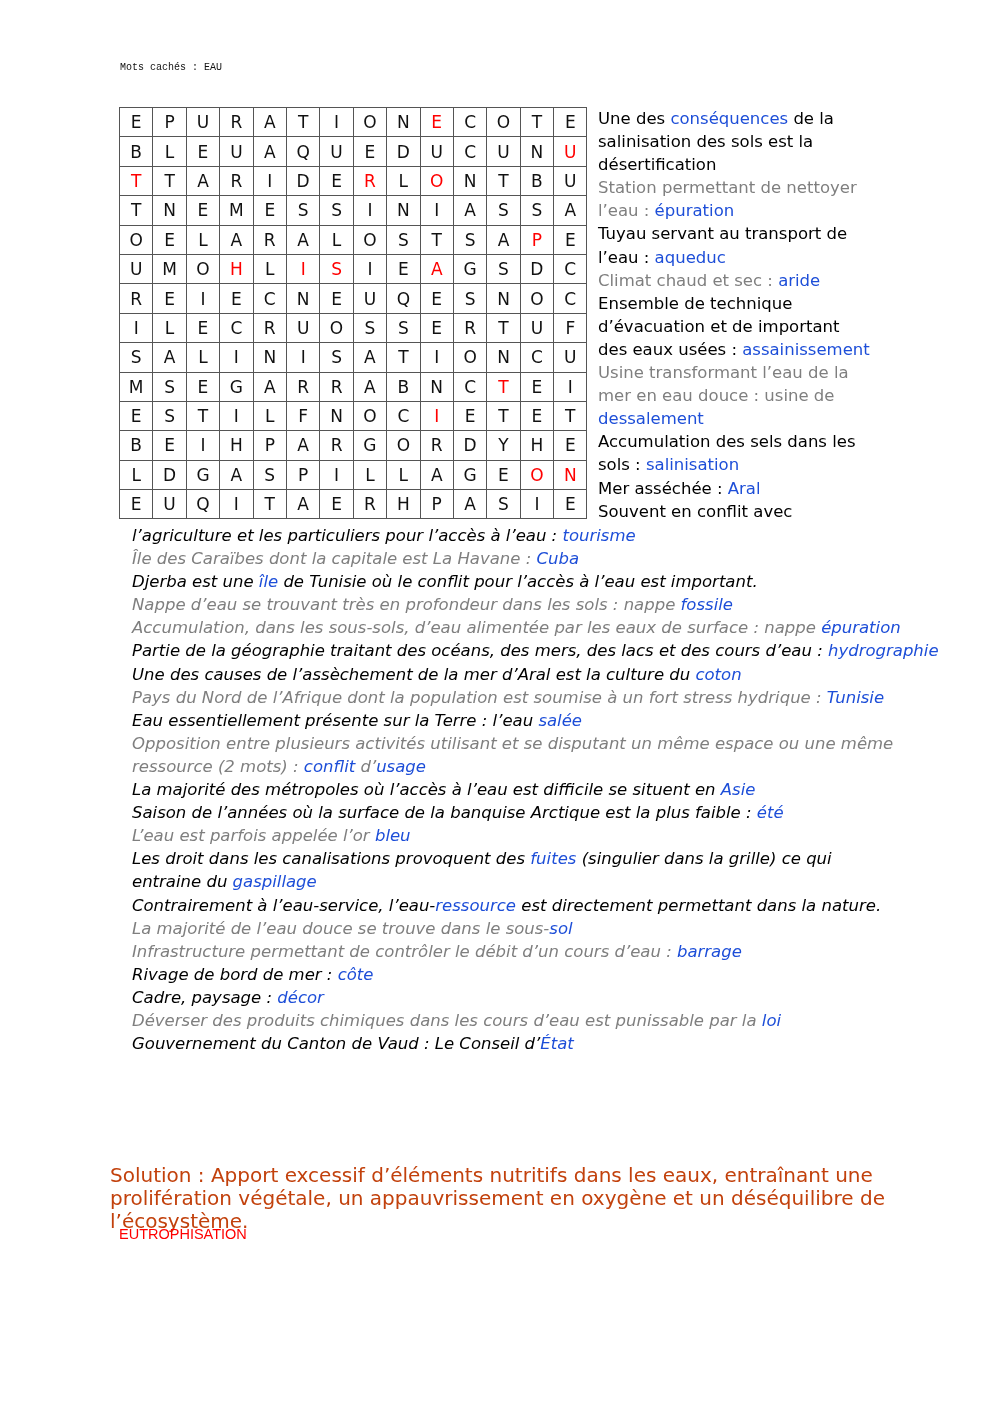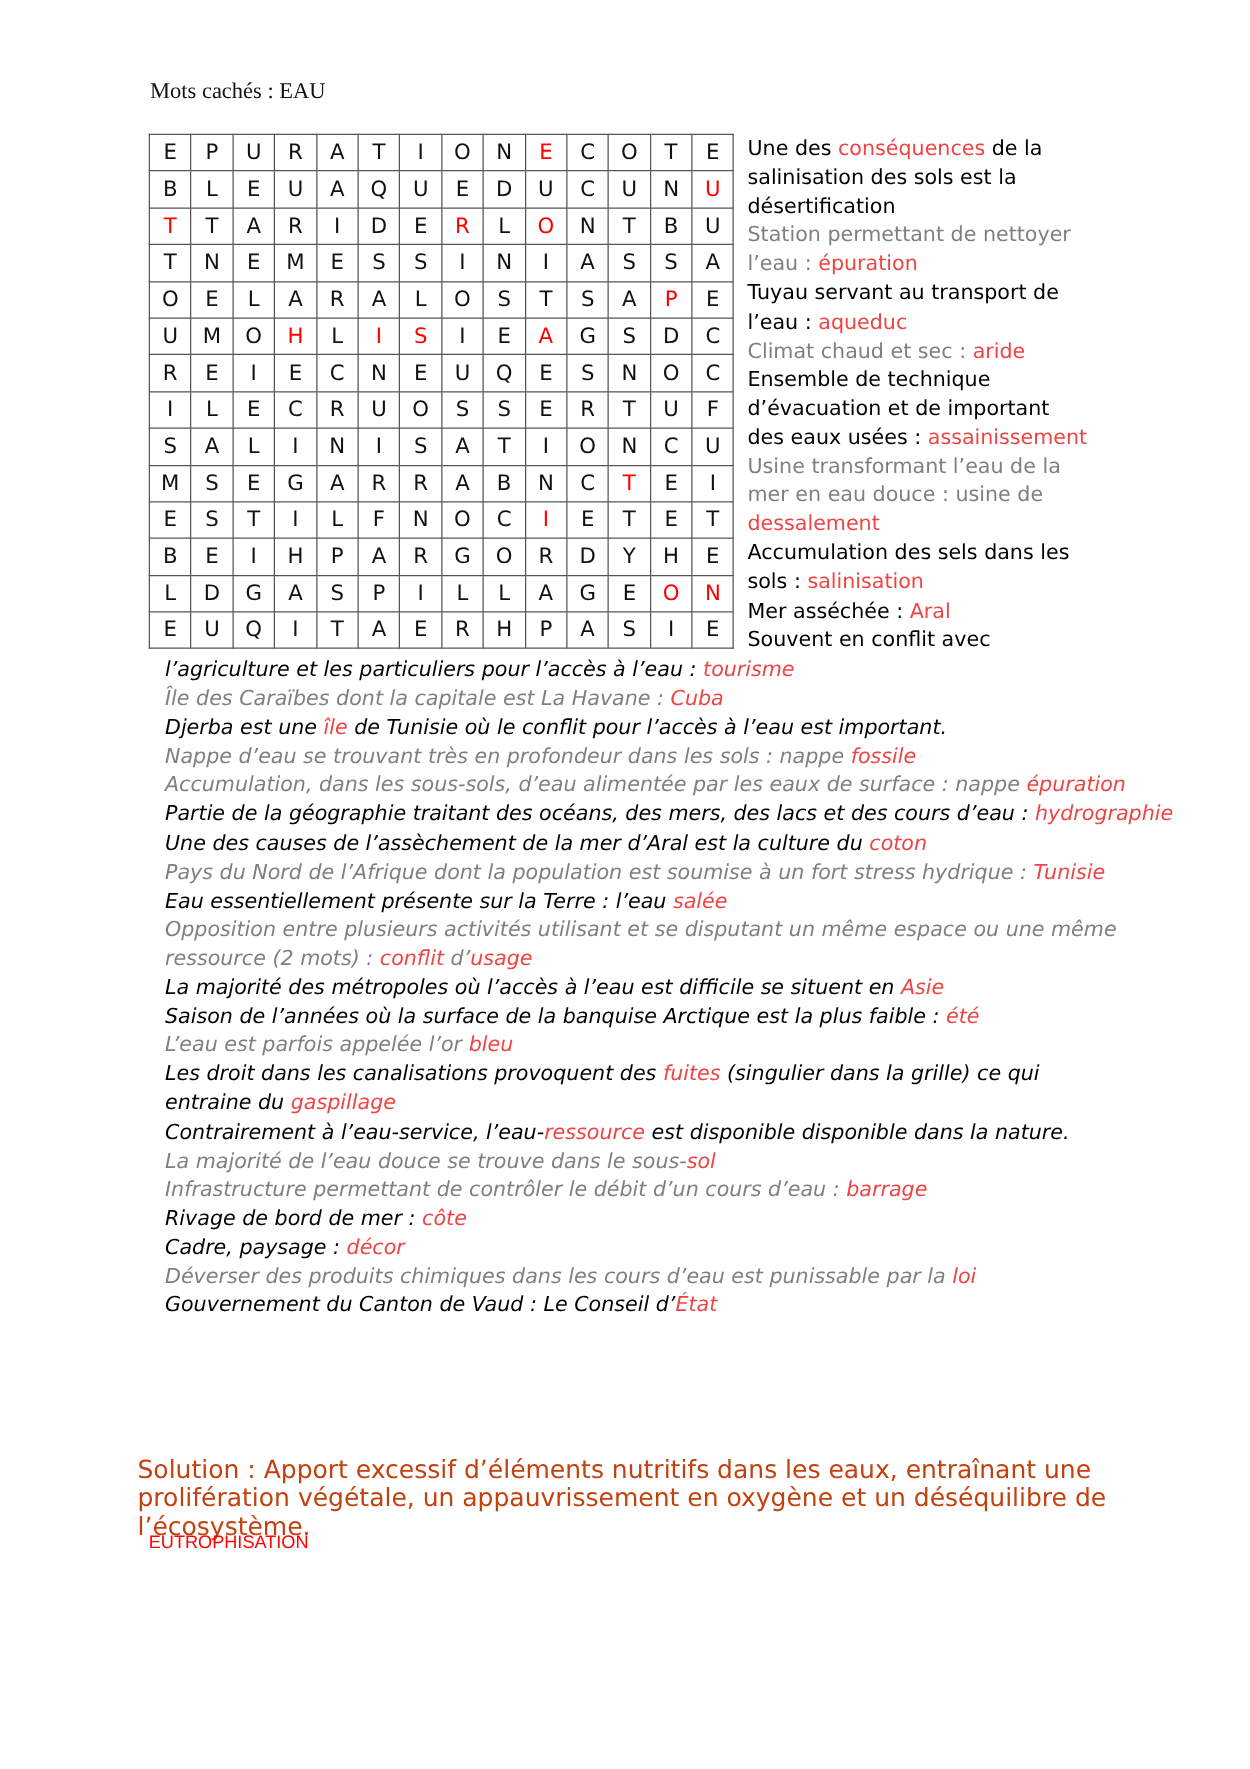--- a/index.html
+++ b/index.html
@@ -1,32 +1,32 @@
 <!DOCTYPE html>
 <html><head>
 <meta charset="utf-8">
 <style>
   html, body { margin: 0; padding: 0; background: #ffffff; }
   body { width: 1000px; height: 1415px; position: relative; overflow: hidden;
          font-family: "DejaVu Sans", sans-serif; color: #000; }
-  .title { position: absolute; left: 120px; top: 62px; font-size: 18px;
-           font-family: Liberation Serif, serif; color: #111; }
+  .title { position: absolute; left: 120px; top: 62px; font-size: 10px;
+           font-family: Liberation Mono, monospace; color: #111; }
   .grid { position: absolute; left: 119px; top: 107px; border-collapse: collapse; }
   .grid td { width: 32.4px; height: 28.4px; border: 1.2px solid #555; text-align: center;
              vertical-align: middle; font-size: 17px; padding: 0; color: #111;
              font-family: "DejaVu Sans", sans-serif; }
   .grid td.hl { color: #ff0000; }
   .side { position: absolute; left: 598px; top: 107px; width: 300px;
           font-size: 16.5px; line-height: 23.1px; }
   .main { position: absolute; left: 132px; top: 524px; width: 830px;
           font-size: 16.5px; line-height: 23.1px; font-style: italic; }
   .ln { display: block; white-space: nowrap; }
   .black { color: #000; }
   .gray { color: #7f7f7f; }
-  .red { color: #ef4444; }
+  .red { color: #1d4ed8; }
   .solution { position: absolute; left: 110px; top: 1164px; width: 790px;
               font-size: 20px; line-height: 23.1px; color: #c2410c; }
   .answer { position: absolute; left: 119px; top: 1226px; font-size: 14.5px;
             color: #ff0000; font-family: "Liberation Sans", sans-serif; }
 </style>
 </head>
 <body>
 
 <div class="title">Mots cachés : EAU</div>
 
@@ -289,21 +289,21 @@
     <span class="ln black"><span>Une des causes de l’assèchement de la mer d’Aral est la culture du </span><span class="red">coton</span></span>
     <span class="ln gray"><span>Pays du Nord de l’Afrique dont la population est soumise à un fort stress hydrique : </span><span class="red">Tunisie</span></span>
     <span class="ln black"><span>Eau essentiellement présente sur la Terre : l’eau </span><span class="red">salée</span></span>
     <span class="ln gray"><span>Opposition entre plusieurs activités utilisant et se disputant un même espace ou une même</span></span>
     <span class="ln gray"><span>ressource (2 mots) : </span><span class="red">conflit</span><span> d’</span><span class="red">usage</span></span>
     <span class="ln black"><span>La majorité des métropoles où l’accès à l’eau est difficile se situent en </span><span class="red">Asie</span></span>
     <span class="ln black"><span>Saison de l’années où la surface de la banquise Arctique est la plus faible : </span><span class="red">été</span></span>
     <span class="ln gray"><span>L’eau est parfois appelée l’or </span><span class="red">bleu</span></span>
     <span class="ln black"><span>Les droit dans les canalisations provoquent des </span><span class="red">fuites</span><span> (singulier dans la grille) ce qui</span></span>
     <span class="ln black"><span>entraine du </span><span class="red">gaspillage</span></span>
-    <span class="ln black"><span>Contrairement à l’eau-service, l’eau-</span><span class="red">ressource</span><span> est disponible disponible dans la nature.</span></span>
+    <span class="ln black"><span>Contrairement à l’eau-service, l’eau-</span><span class="red">ressource</span><span> est directement permettant dans la nature.</span></span>
     <span class="ln gray"><span>La majorité de l’eau douce se trouve dans le sous-</span><span class="red">sol</span></span>
     <span class="ln gray"><span>Infrastructure permettant de contrôler le débit d’un cours d’eau : </span><span class="red">barrage</span></span>
     <span class="ln black"><span>Rivage de bord de mer : </span><span class="red">côte</span></span>
     <span class="ln black"><span>Cadre, paysage : </span><span class="red">décor</span></span>
     <span class="ln gray"><span>Déverser des produits chimiques dans les cours d’eau est punissable par la </span><span class="red">loi</span></span>
     <span class="ln black"><span>Gouvernement du Canton de Vaud : Le Conseil d’</span><span class="red">État</span></span>
   </div>
 
 <div class="solution">Solution : Apport excessif d’éléments nutritifs dans les eaux, entraînant une prolifération végétale, un appauvrissement en oxygène et un déséquilibre de l’écosystème.</div>
 <div class="answer">EUTROPHISATION</div>

